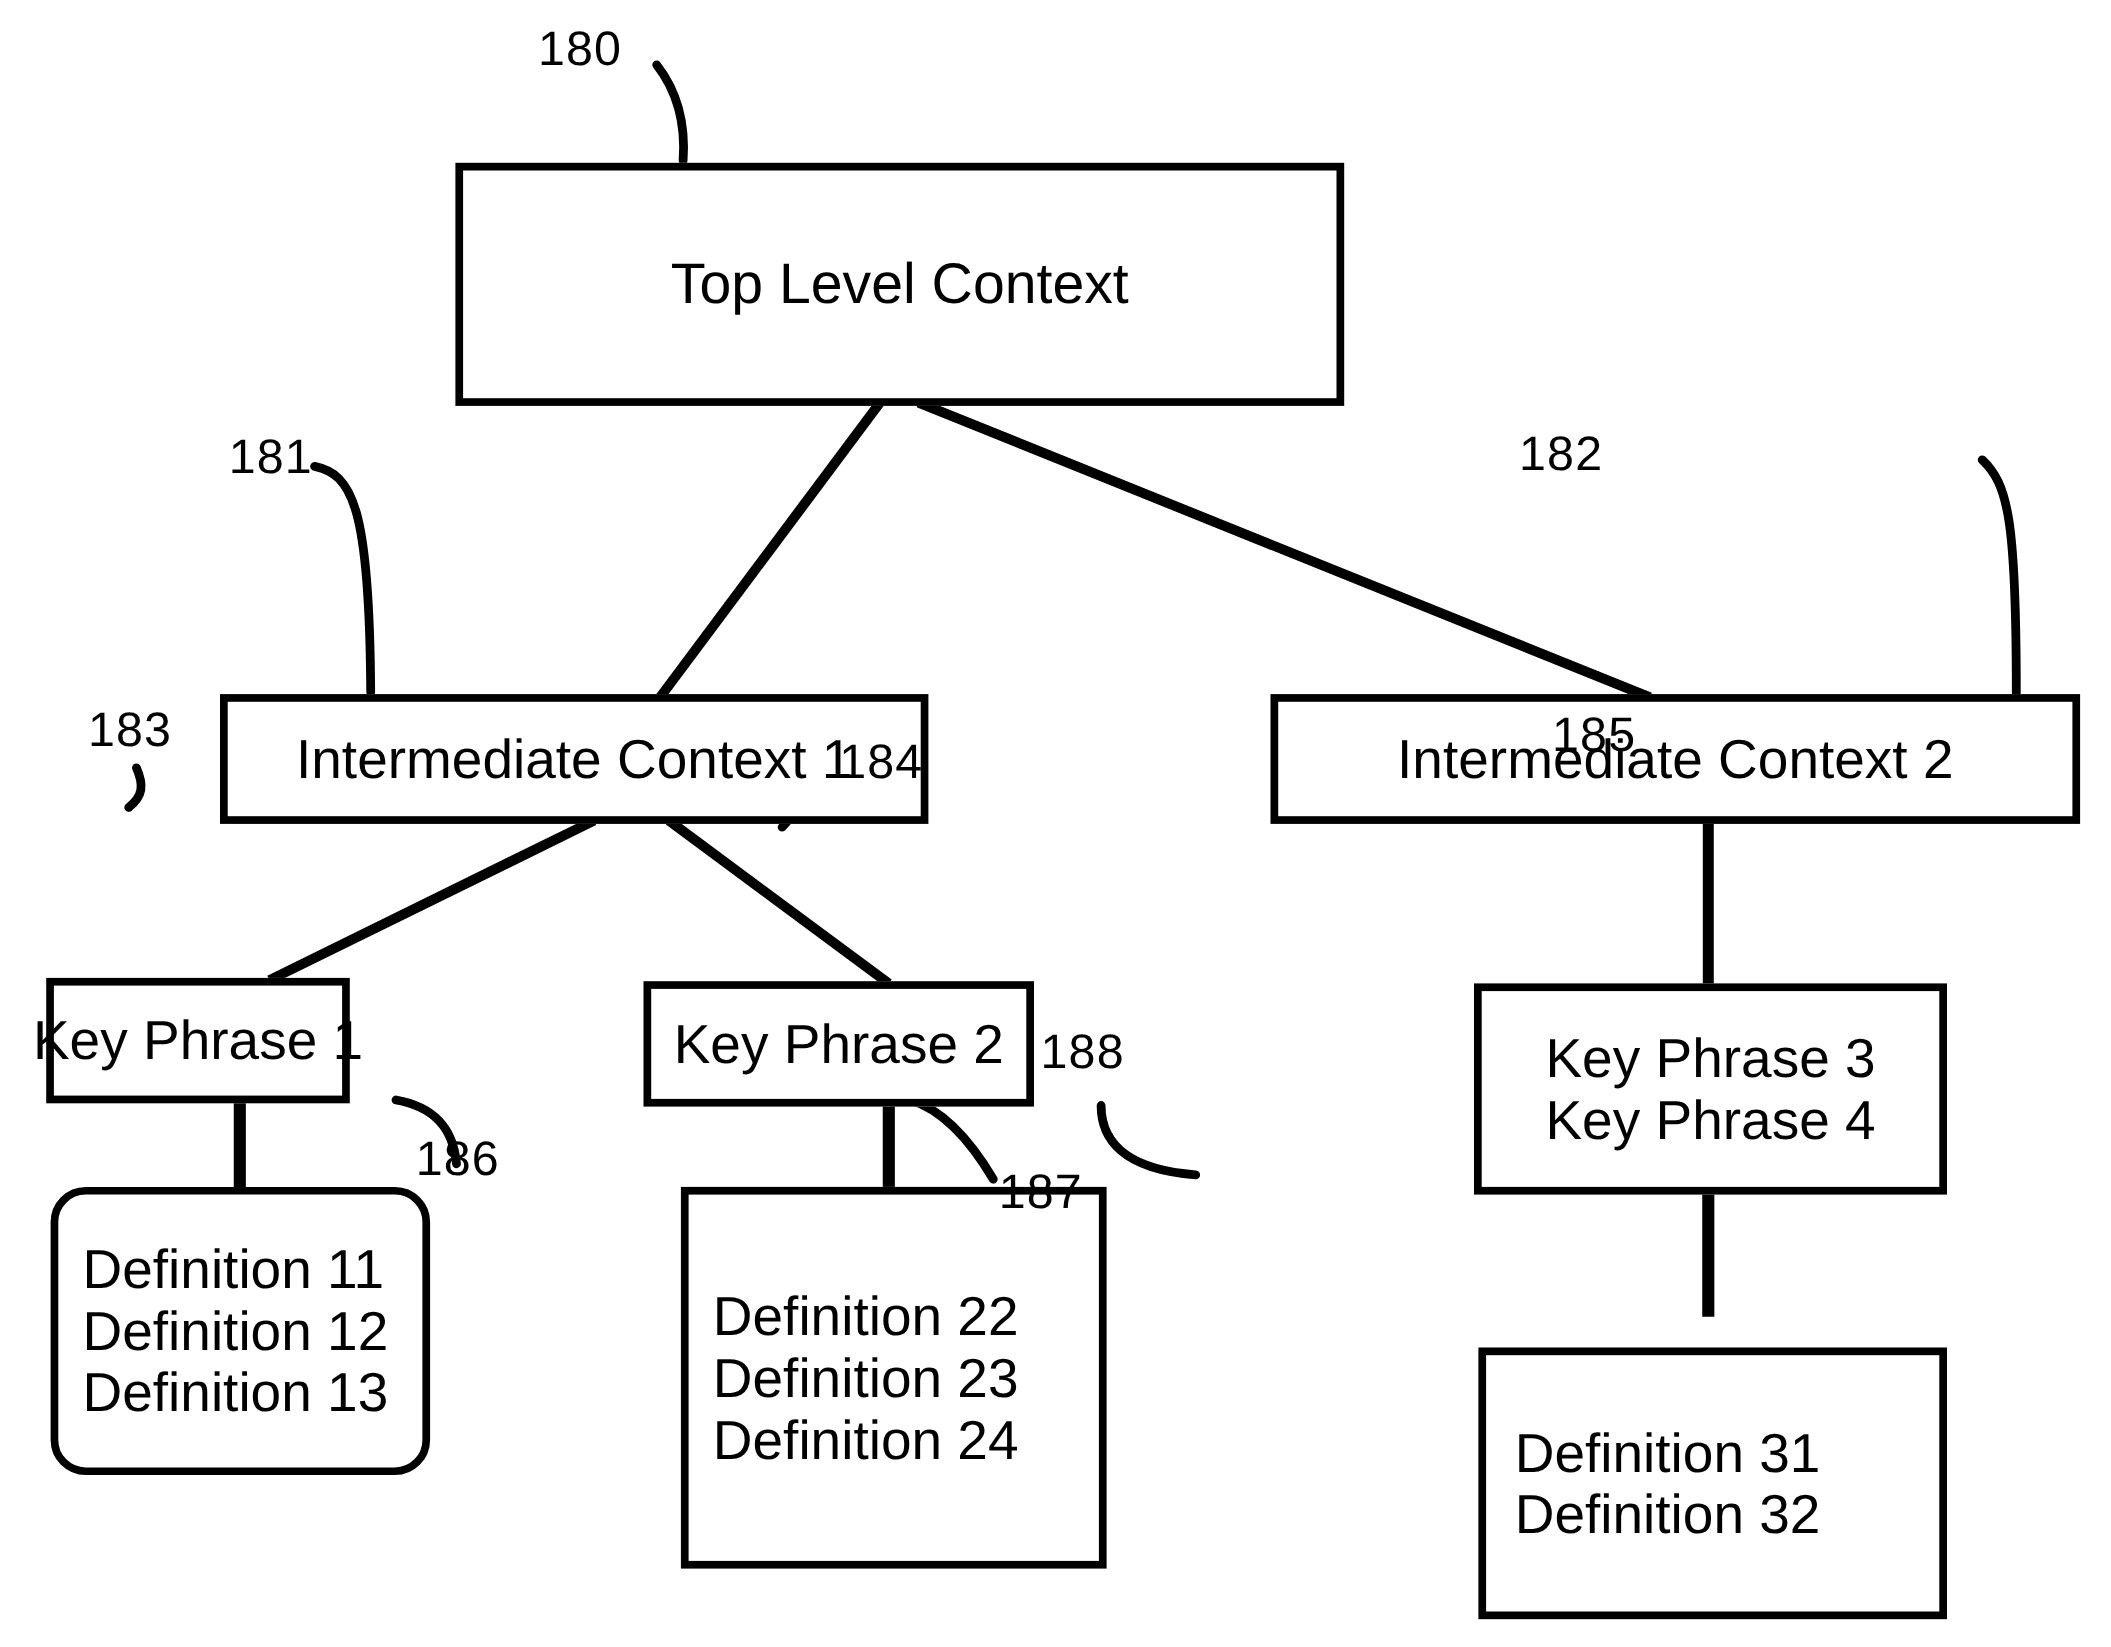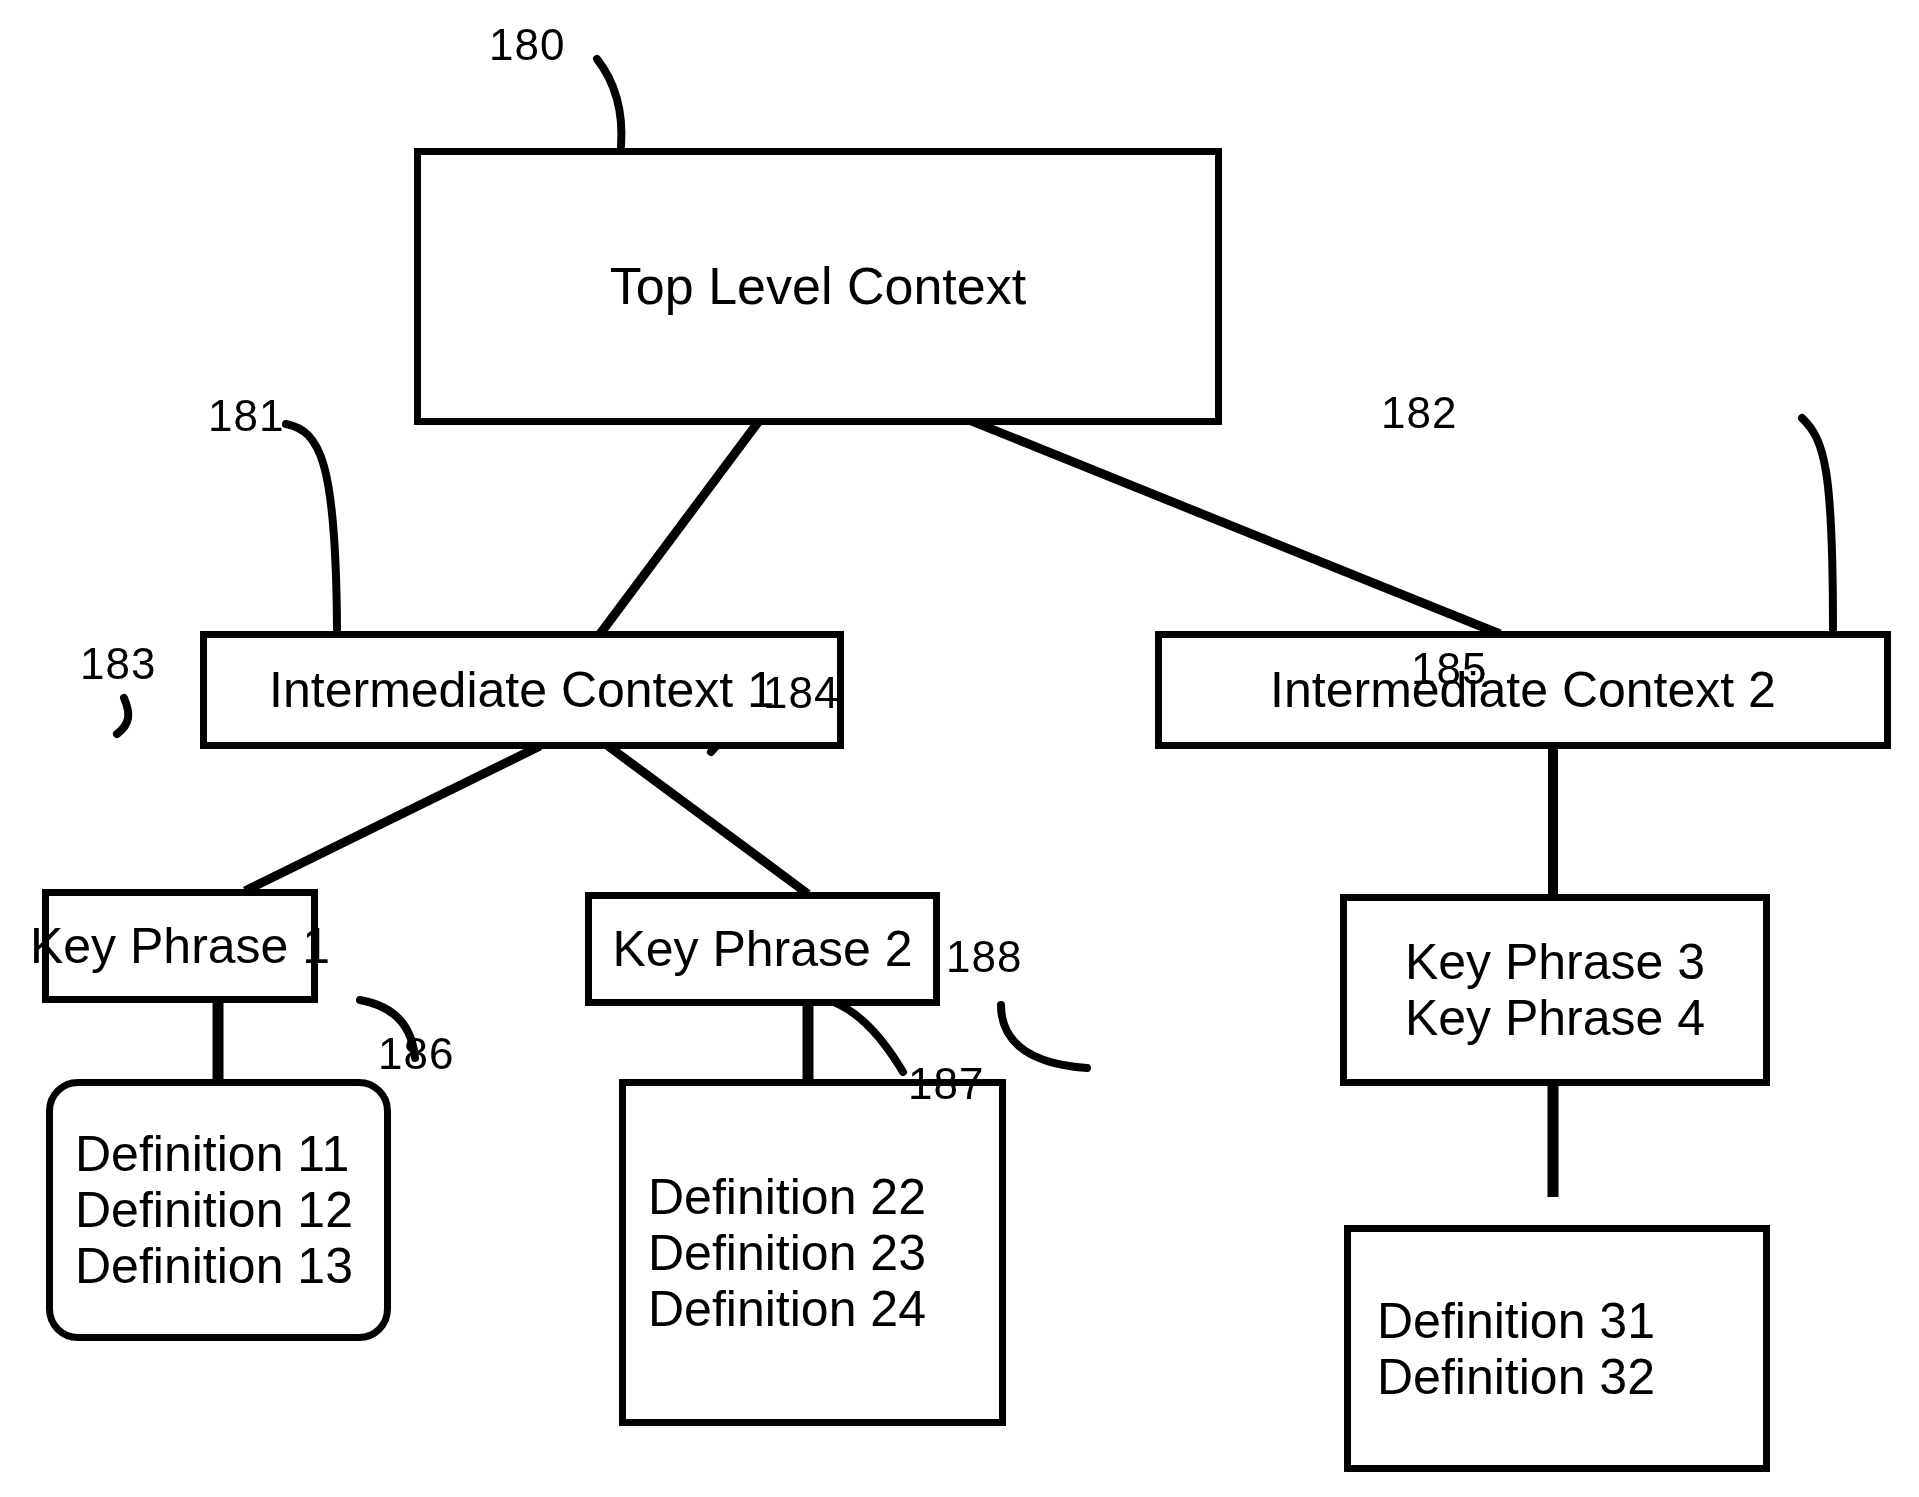--- a/index.html
+++ b/index.html
@@ -41,21 +41,21 @@
   .ref-num {
     position: absolute;
     color: #000000;
     font-size: 44px;
     letter-spacing: 1px;
     white-space: nowrap;
     z-index: 4;
   }
 
   
-  #box-top        { left: 414px; top: 148px;  width: 808px; height: 277px; font-size: 52px; }
+  #box-top        { left: 414px; top: 148px;  width: 808px; height: 221px; font-size: 52px; }
   #box-inter-1    { left: 200px; top: 631px;  width: 644px; height: 118px; font-size: 50px; }
   #box-inter-2    { left: 1155px; top: 631px; width: 736px; height: 118px; font-size: 50px; }
   #box-kp-1       { left: 42px;  top: 889px;  width: 276px; height: 114px; font-size: 50px; }
   #box-kp-2       { left: 585px; top: 892px;  width: 355px; height: 114px; font-size: 50px; }
   #box-kp-34      { left: 1340px; top: 894px; width: 430px; height: 192px; font-size: 50px; }
   #box-def-1      { left: 46px;  top: 1079px; width: 345px; height: 262px; font-size: 50px; align-items: flex-start; padding-left: 22px; border-radius: 32px; }
   #box-def-2      { left: 619px; top: 1079px; width: 387px; height: 347px; font-size: 50px; align-items: flex-start; padding-left: 22px; }
   #box-def-3      { left: 1344px; top: 1194px; width: 426px; height: 247px; font-size: 50px; align-items: flex-start; padding-left: 26px; margin-top: 31px; }
 
   

